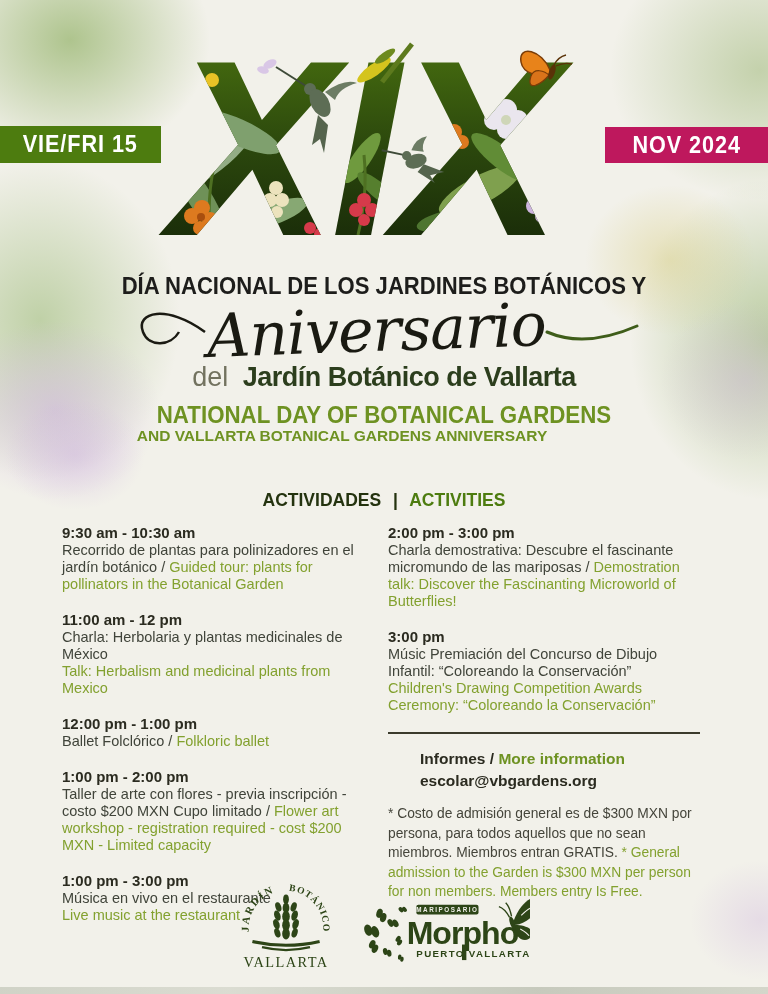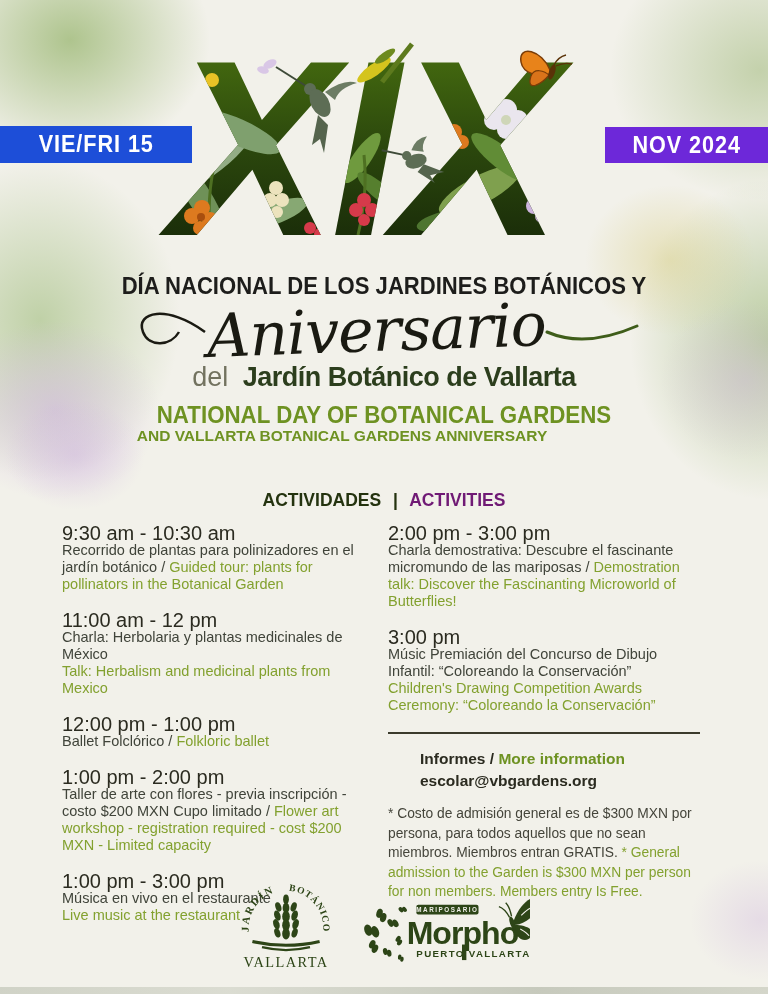--- a/index.html
+++ b/index.html
@@ -25,22 +25,22 @@
   .b-rp2  { left:690px;  top:860px;  width:140px; height:120px; background:radial-gradient(closest-side, rgba(206,180,221,.35), rgba(206,180,221,0)); }
   .bottom-strip { position:absolute; left:0; bottom:0; width:100%; height:7px; z-index:3;
     background:linear-gradient(to right,#aeb4a3,#c3c7b9 30%,#9ba28f 70%,#b6bbaa); opacity:.5; }
 
   .content { position:absolute; inset:0; z-index:2; }
 
   
   .banner { position:absolute; display:flex; align-items:center; justify-content:center;
     color:#fff; font-size:23px; font-weight:bold; letter-spacing:1px; }
   .banner span { display:inline-block; transform:scaleX(.94); }
-  .banner-left  { left:0;    top:126px; width:192px; height:37px; background:#1d4ed8; }
-  .banner-right { left:605px; top:127px; width:163px; height:36px; background:#6d28d9; }
+  .banner-left  { left:0;    top:126px; width:161px; height:37px; background:#4d7c0f; }
+  .banner-right { left:605px; top:127px; width:163px; height:36px; background:#be185d; }
 
   
   .xix { position:absolute; left:150px; top:40px; }
 
   
   .t-es { position:absolute; top:272px; left:0; width:768px; text-align:center;
     font-size:24px; font-weight:bold; color:#1d1d1b; transform:scaleX(.92); letter-spacing:0; }
   .script-row { position:absolute; top:288px; left:0; width:768px; height:84px;
     display:flex; align-items:center; justify-content:center; }
   .script-word { font-family:"DejaVu Serif", serif; font-style:italic; font-size:60px;
@@ -52,28 +52,28 @@
   .en-title { position:absolute; top:402px; left:0; width:768px; text-align:center;
     font-size:23px; font-weight:bold; color:#6e9222; transform:scaleX(.97); }
   .en-sub { position:absolute; top:427px; left:0; width:684px; text-align:center;
     font-size:15.5px; font-weight:bold; color:#6e9222; }
 
   
   .section-header { position:absolute; top:490px; left:0; width:768px; text-align:center;
     font-size:17.5px; font-weight:bold; }
   .act-es { color:#24330f;margin-top:25px; }
   .act-sep { color:#24330f; margin:0 7px; }
-  .act-en { color:#701a75; }
+  .act-en { color:#4d7c0f; }
 
   
   .col { position:absolute; top:524px; font-size:14.5px; line-height:17px; color:#40443a; }
   .col-left  { left:62px;  width:302px; }
   .col-right { left:388px; width:316px; }
   .item { margin-bottom:18px; }
-  .time { font-weight:normal; font-size:20px; color:#2b2b20; line-height:18px; }
+  .time { font-weight:bold; font-size:15px; color:#2b2b20; line-height:18px; }
   .es { color:#40443a; }
   .en { color:#83a12f; }
   .en-block { display:block; }
 
   .rule { border:none; border-top:2px solid #3b3b2c; width:312px; margin:16px 0 14px 0; }
   .contact { font-weight:bold; font-size:15.5px; line-height:22px; }
   .c-dark { color:#2b2b20;margin-left:32px; }
   .c-green { color:#6e9222;text-align:center; }
   .admission { margin-top:12px; font-size:13.8px; line-height:19.5px; }
   .adm-es { color:#45453b; }

